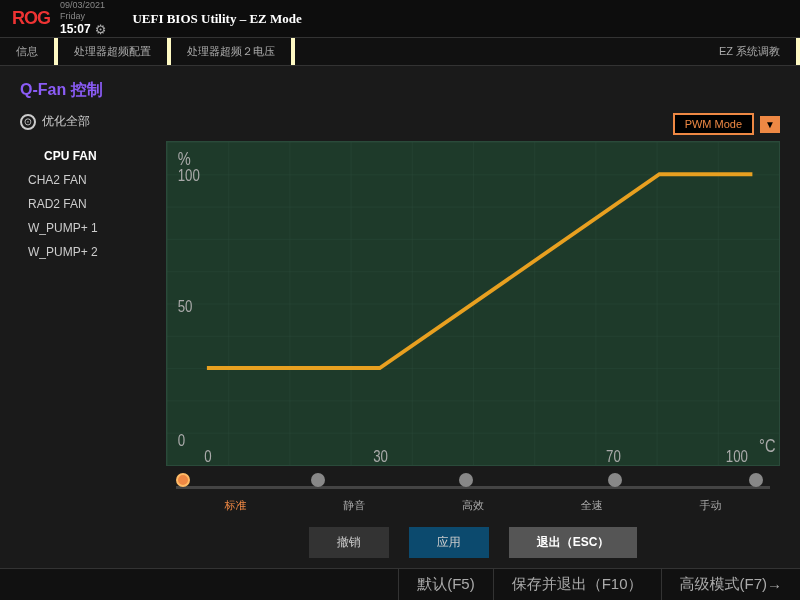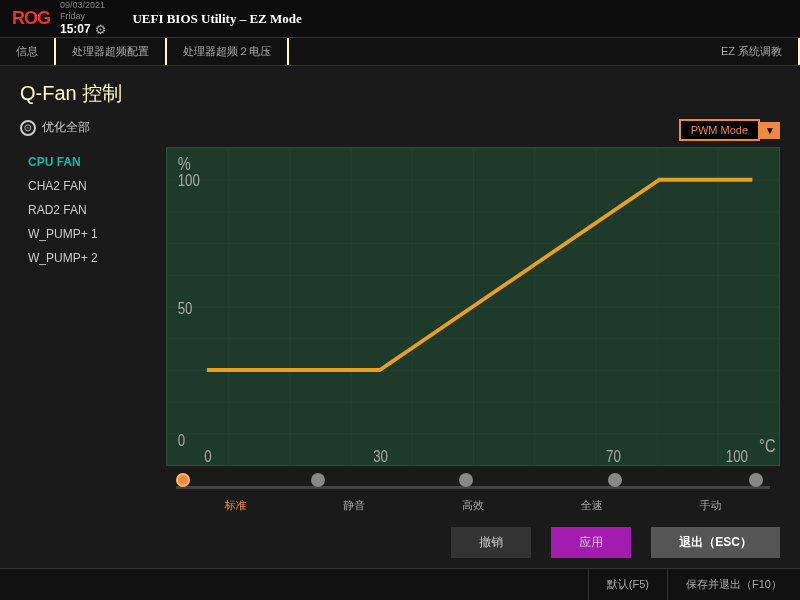--- a/index.html
+++ b/index.html
@@ -31,21 +31,21 @@
       border-bottom: 1px solid #333;
       position: relative;
     }
     .nav-tab {
       padding: 0 16px;
       display: flex;
       align-items: center;
       color: #aaa;
       font-size: 11px;
       cursor: pointer;
-      border-right: 2px solid #fef9c3;
+      border-right: 4px solid #fef9c3;
     }
     .nav-tab-right {
       margin-left: auto;
       padding: 0 16px;
       display: flex;
       align-items: center;
       color: #aaa;
       font-size: 11px;
       cursor: pointer;
     }
@@ -56,23 +56,23 @@
       flex-direction: column;
       height: calc(600px - 38px - 28px - 32px);
       background: #1a1a1a;
       padding: 14px 20px 10px 20px;
     }
 
     .content-header {
       margin-bottom: 8px;
     }
     .content-title {
-      color: #fef9c3;
-      font-size: 20px;
-      font-weight: normal;
+      color: #8b5cf6;
+      font-size: 16px;
+      font-weight: bold;
       margin-bottom: 4px;
     }
     .content-desc {
       color: #bbb;
       font-size: 11px;
       line-height: 1.5;
     }
 
     .content-body {
       display: flex;
@@ -108,37 +108,38 @@
       list-style: none;
     }
     .fan-item {
       padding: 5px 8px;
       font-size: 12px;
       color: #ccc;
       cursor: pointer;
       border-radius: 2px;
     }
     .fan-item.active {
-      color: #14b8a6;
+      color: #ffffff;
       font-weight: bold;
+      margin-left: 16px;
     }
 
     
     .right-panel {
       flex: 1;
       display: flex;
       flex-direction: column;
     }
 
     .pwm-selector {
       align-self: flex-end;
       margin-bottom: 6px;
       display: flex;
       align-items: center;
-      gap: 0;
+      gap: 6px;
     }
     .pwm-btn {
       background: #000;
       border: 2px solid #e84;
       color: #e84;
       padding: 3px 10px;
       font-size: 11px;
       cursor: pointer;
     }
     .pwm-arrow {
@@ -204,57 +205,57 @@
       cursor: pointer;
     }
     .slider-dot.active {
       background: #e84;
       border: 2px solid #fb6;
     }
 
     
     .button-row {
       display: flex;
-      justify-content: flex-end;
+      justify-content: center;
       gap: 20px;
       margin-top: 10px;
     }
     .btn-cancel, .btn-apply, .btn-exit {
       padding: 7px 28px;
       font-size: 12px;
       cursor: pointer;
       border: none;
     }
     .btn-cancel {
       background: #333;
       color: #ccc;
     }
     .btn-apply {
-      background: #a21caf;
+      background: #0c4a6e;
       color: #ccc;
     }
     .btn-exit {
       background: #555;
       color: #fff;
       font-weight: bold;
     }
 
     
     .bottom-bar {
       background: #111;
       height: 32px;
       display: flex;
       align-items: center;
       justify-content: flex-end;
       gap: 0;
       border-top: 1px solid #333;
     }
     .bottom-item {
       padding: 0 18px;
-      font-size: 11px;
+      font-size: 15px;
       color: #aaa;
       border-left: 1px solid #333;
       height: 100%;
       display: flex;
       align-items: center;
       cursor: pointer;
     }
 
     
     .top-bar-left {
@@ -390,13 +391,14 @@
         <button class="btn-apply">应用</button>
         <button class="btn-exit">退出（ESC）</button>
       </div>
     </div>
   </div>
 </div>
 
 <div class="bottom-bar">
   <div class="bottom-item">默认(F5)</div>
   <div class="bottom-item">保存并退出（F10）</div>
+  <div class="bottom-item">高级模式(F7)→</div>
 </div>
 
 </body></html>

